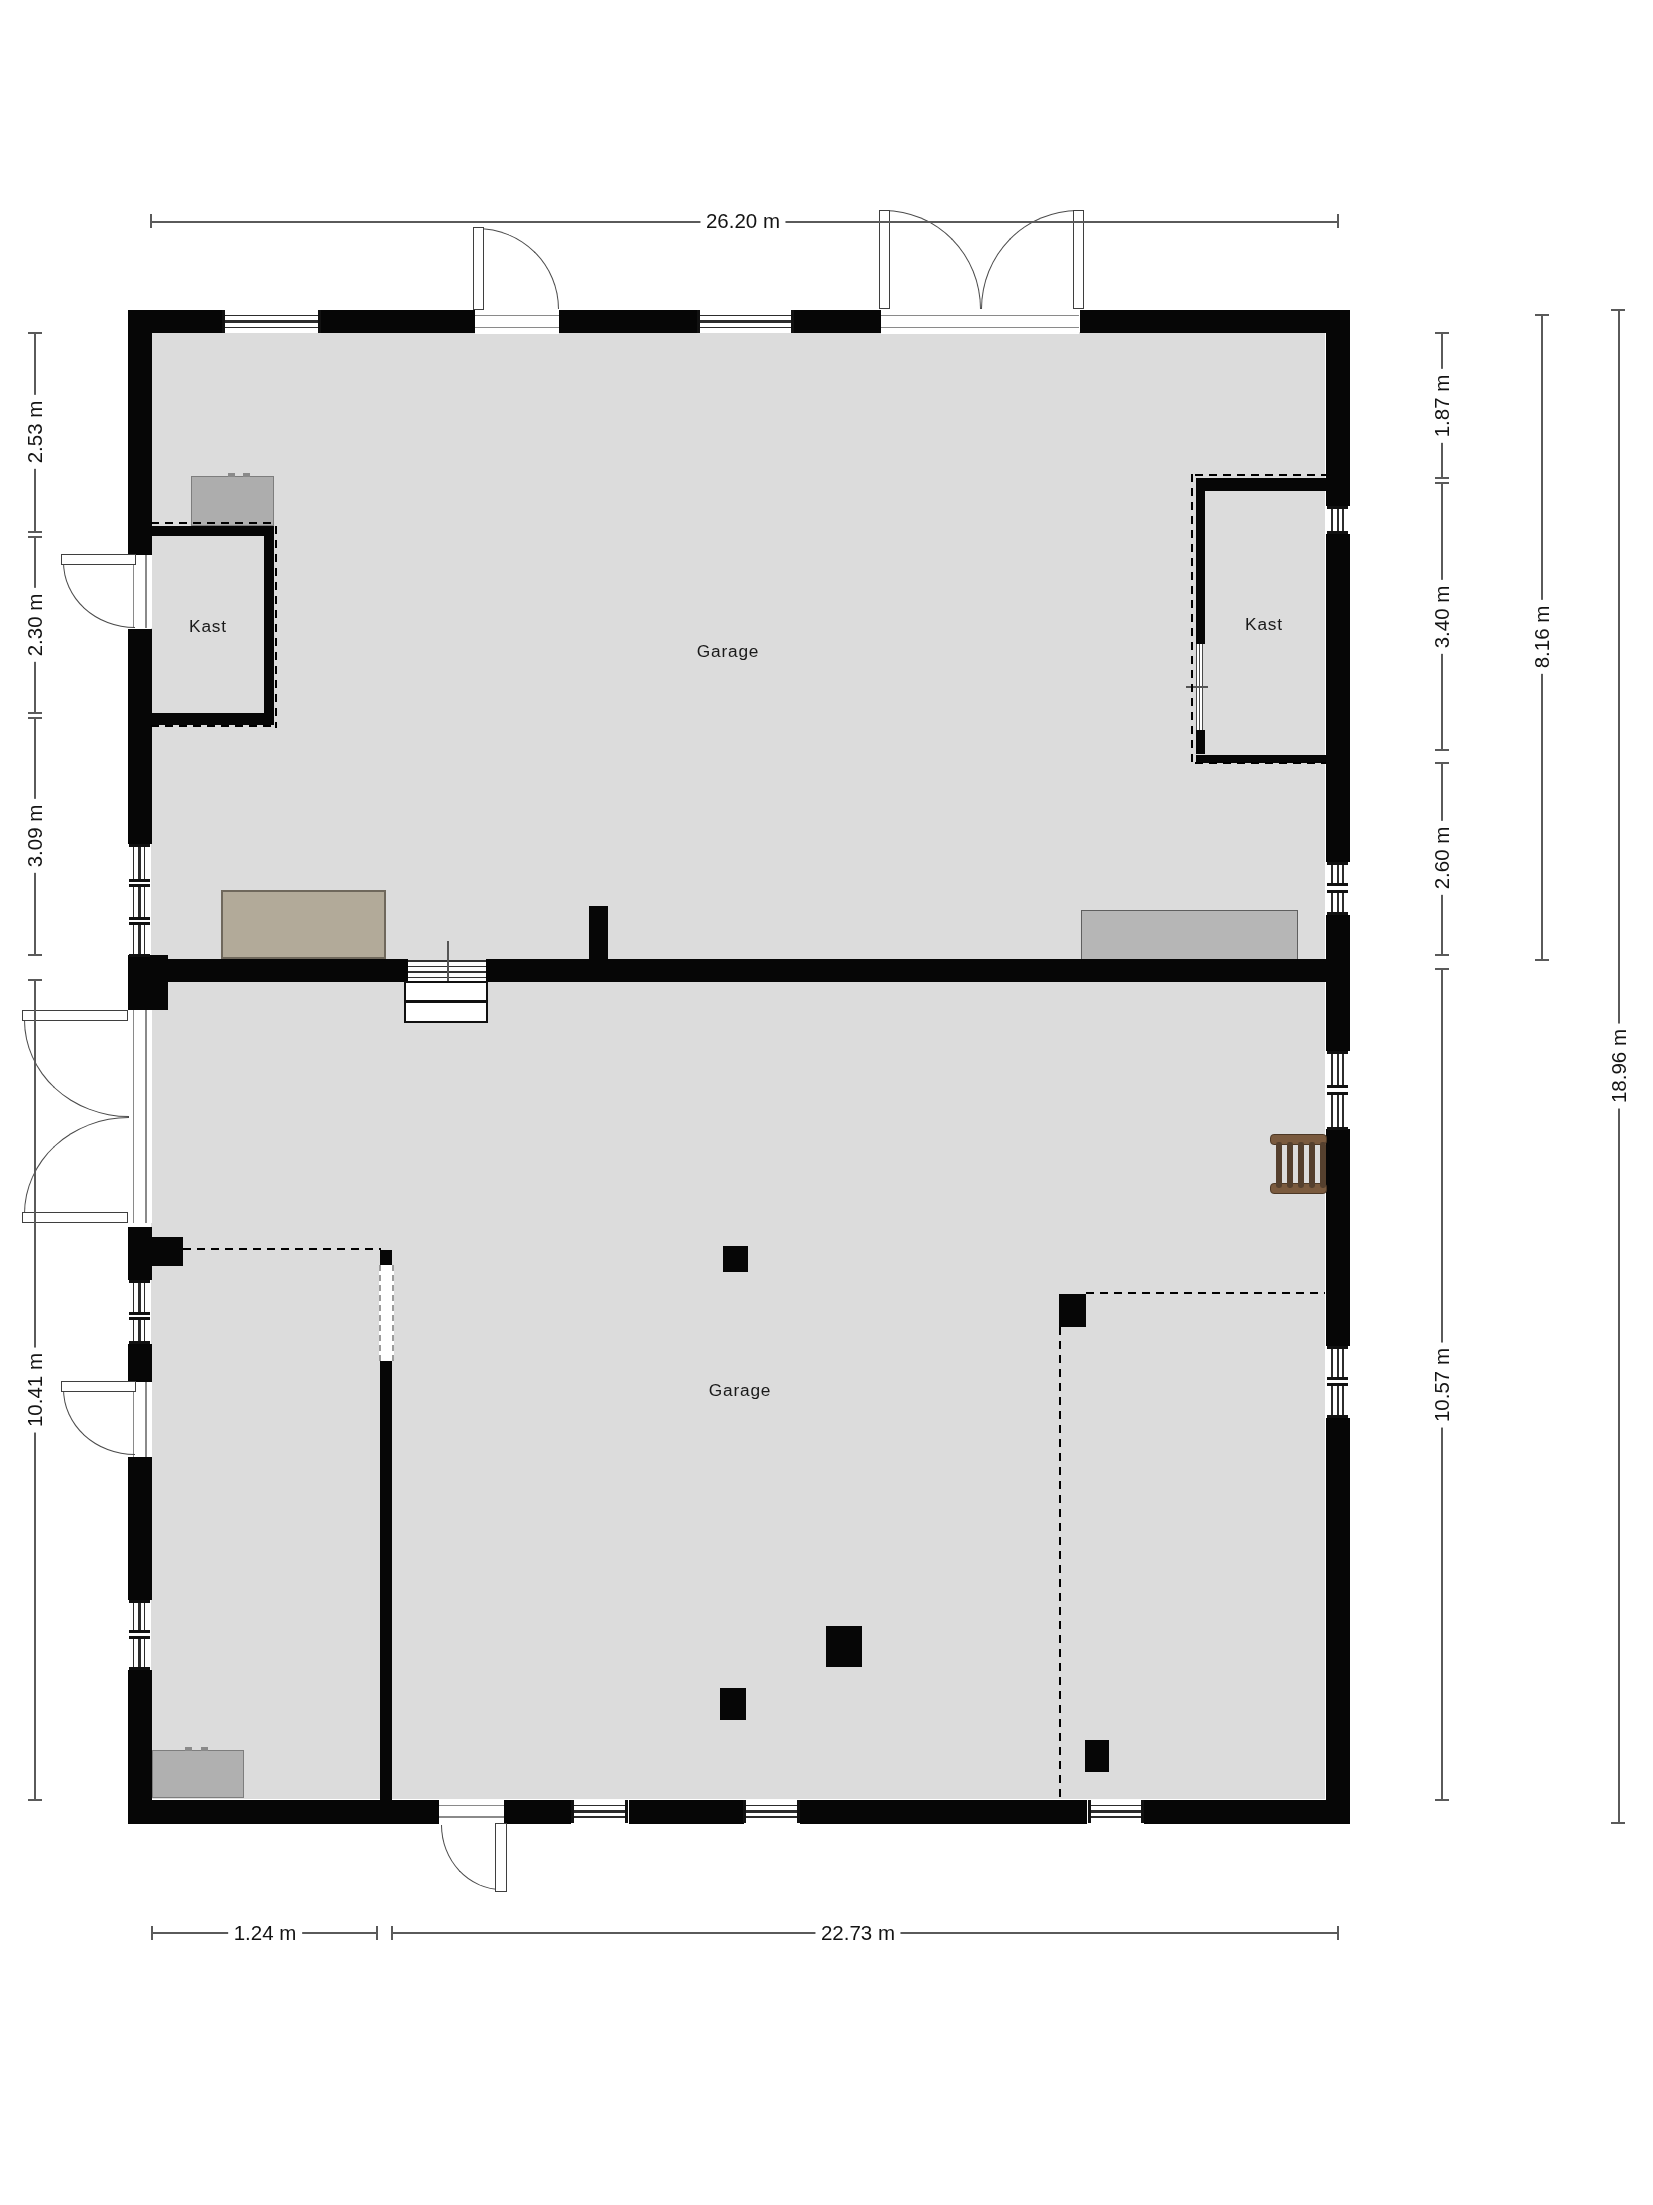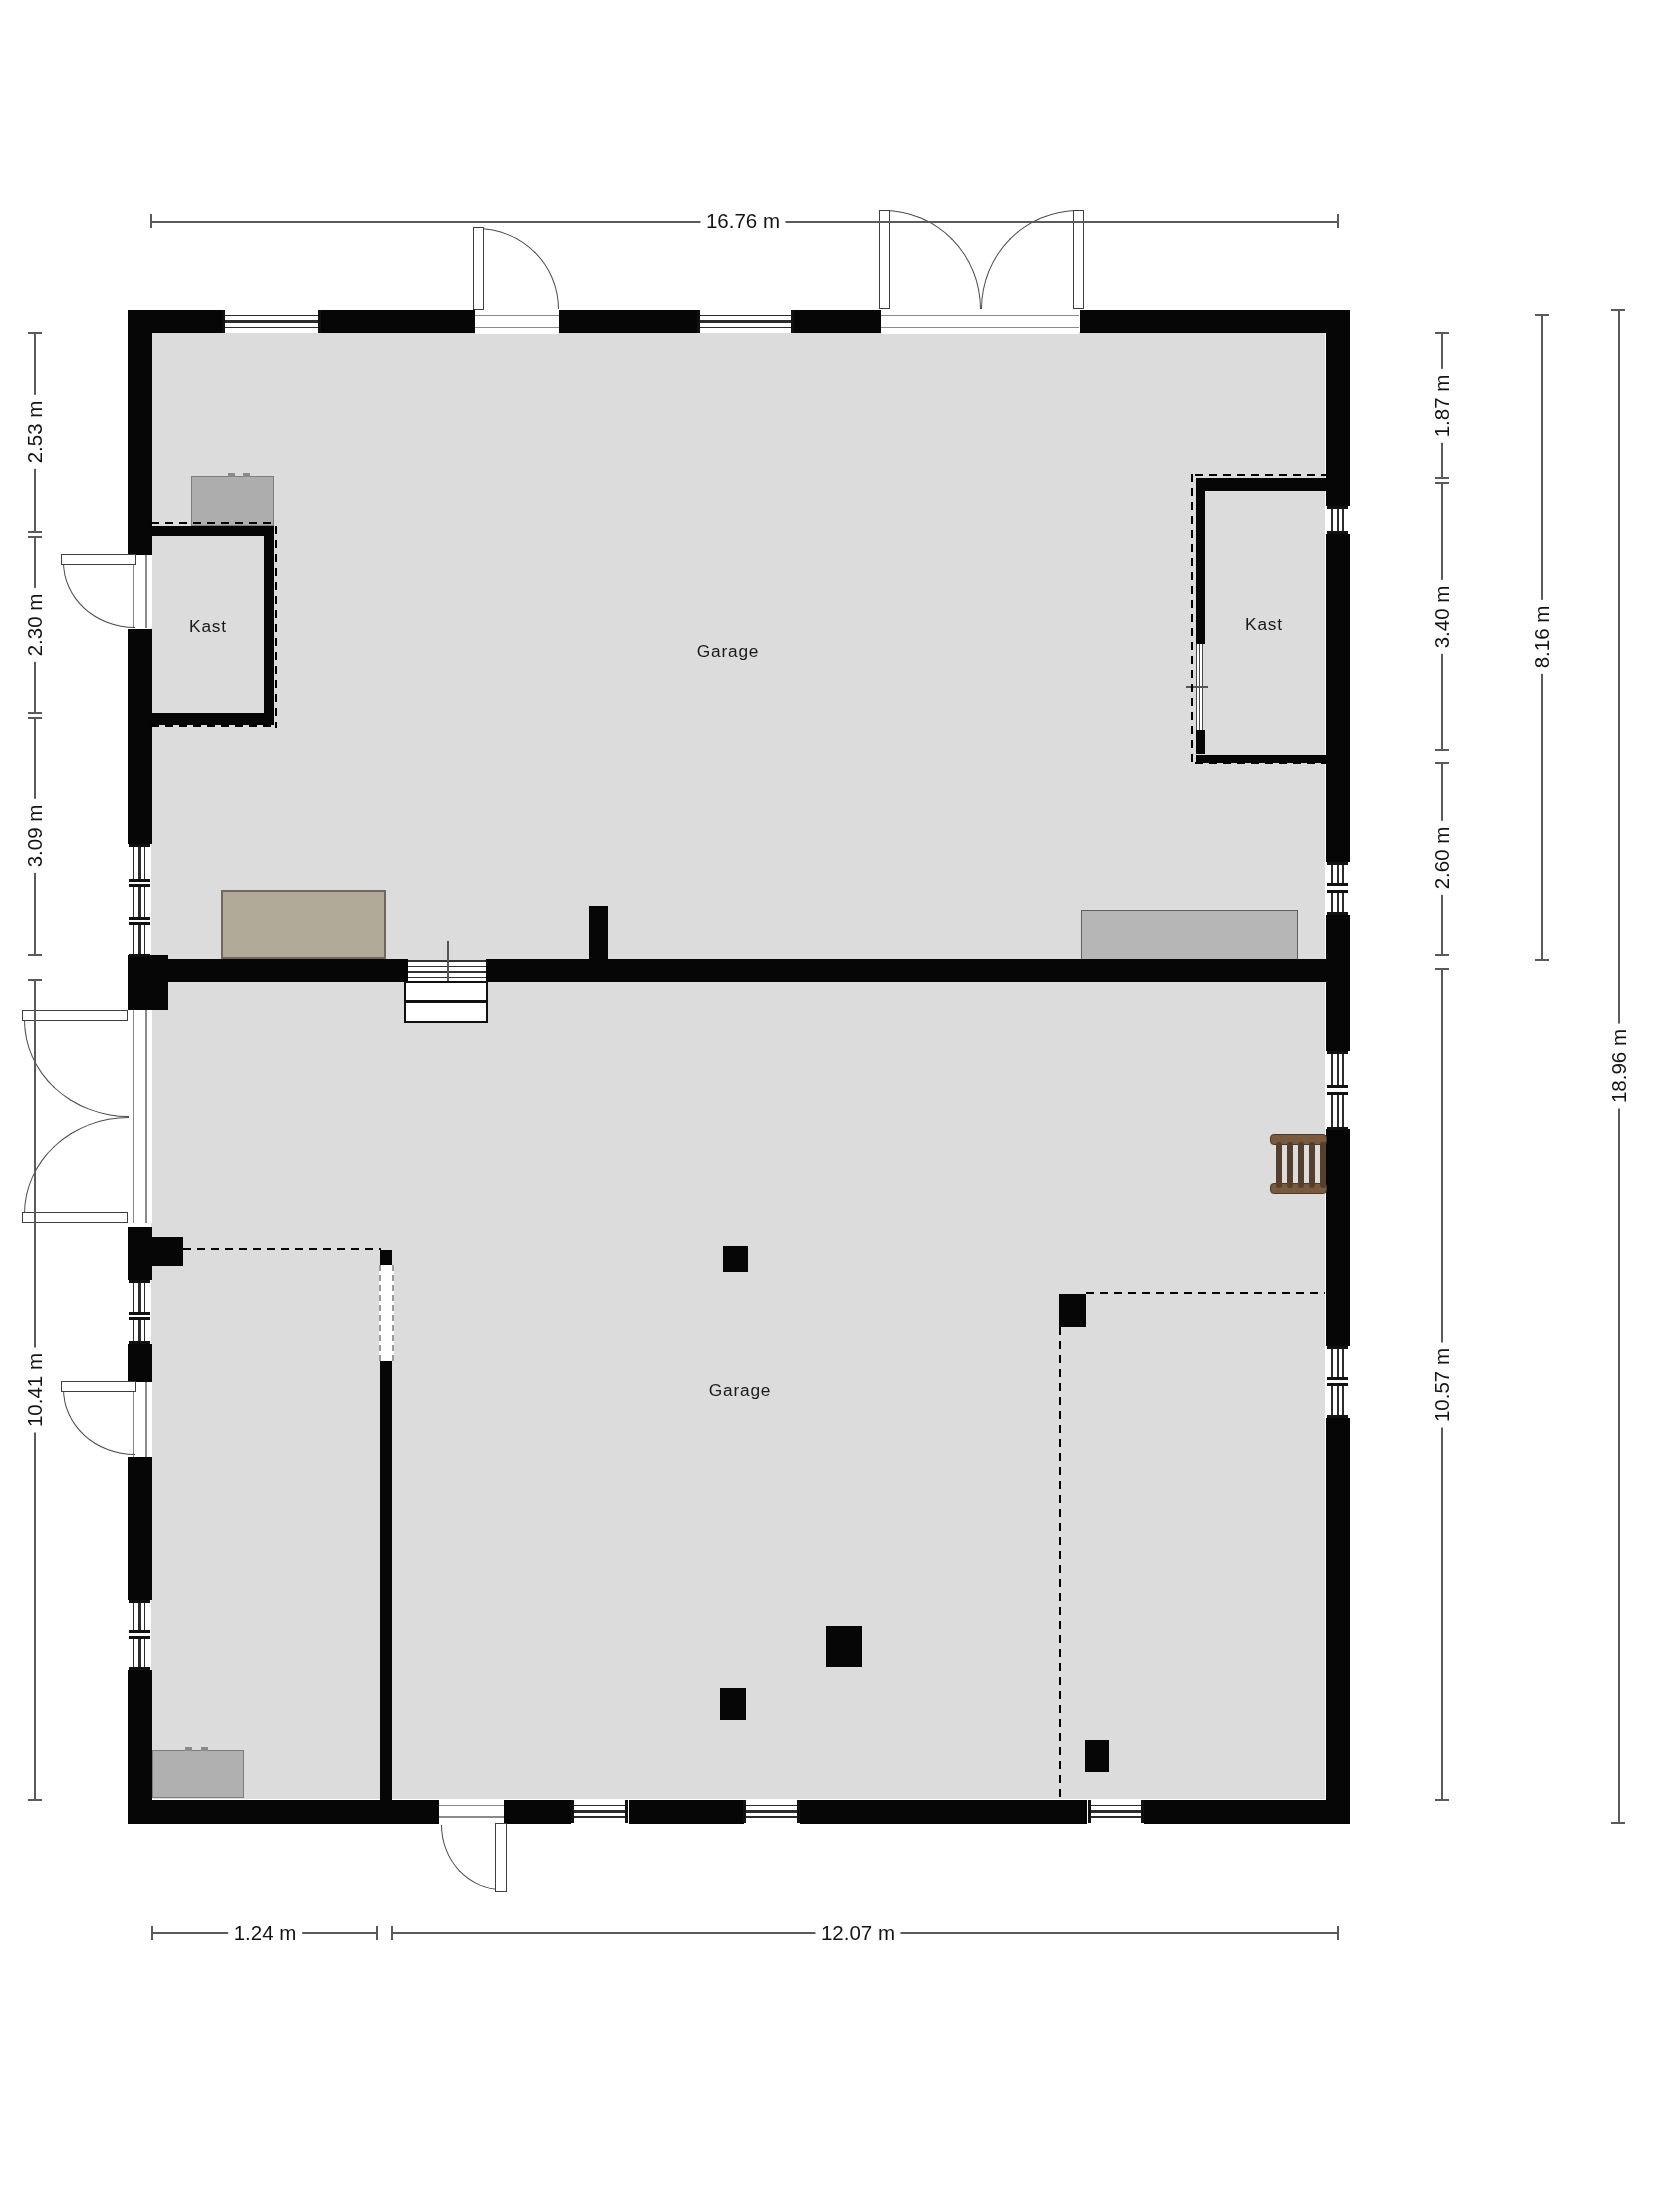--- a/index.html
+++ b/index.html
@@ -195,21 +195,21 @@
   </div>
 
   <div class="room-label" style="left:728px;top:651px;">Garage</div>
   <div class="room-label" style="left:740px;top:1390px;">Garage</div>
   <div class="room-label" style="left:208px;top:626px;">Kast</div>
   <div class="room-label" style="left:1264px;top:624px;">Kast</div>
 
   <div class="dimh" style="left:150px;top:221px;width:1189px;"></div>
   <div class="tickv" style="left:150px;top:214px;"></div>
   <div class="tickv" style="left:1337px;top:214px;"></div>
-  <div class="dim-label" style="left:743px;top:221px;">16.76 m</div>
+  <div class="dim-label" style="left:743px;top:221px;">26.20 m</div>
 
   <div class="dimv" style="left:34px;top:332px;height:199px;"></div>
   <div class="tickh" style="left:27.6px;top:332px;"></div>
   <div class="tickh" style="left:27.6px;top:531px;"></div>
   <div class="dim-label vert" style="left:35px;top:432px;">2.53 m</div>
 
   <div class="dimv" style="left:34px;top:536px;height:176px;"></div>
   <div class="tickh" style="left:27.6px;top:536px;"></div>
   <div class="tickh" style="left:27.6px;top:712px;"></div>
   <div class="dim-label vert" style="left:35px;top:625px;">2.30 m</div>
@@ -255,16 +255,16 @@
   <div class="dim-label vert" style="left:1619px;top:1066px;">18.96 m</div>
 
   <div class="dimh" style="left:151px;top:1932px;width:225px;"></div>
   <div class="tickv" style="left:151px;top:1926px;"></div>
   <div class="tickv" style="left:376px;top:1926px;"></div>
   <div class="dim-label" style="left:265px;top:1933px;">1.24 m</div>
 
   <div class="dimh" style="left:391px;top:1932px;width:947px;"></div>
   <div class="tickv" style="left:391px;top:1926px;"></div>
   <div class="tickv" style="left:1337px;top:1926px;"></div>
-  <div class="dim-label" style="left:858px;top:1933px;">12.07 m</div>
+  <div class="dim-label" style="left:858px;top:1933px;">22.73 m</div>
 
 </div>
 
 
 </body></html>

